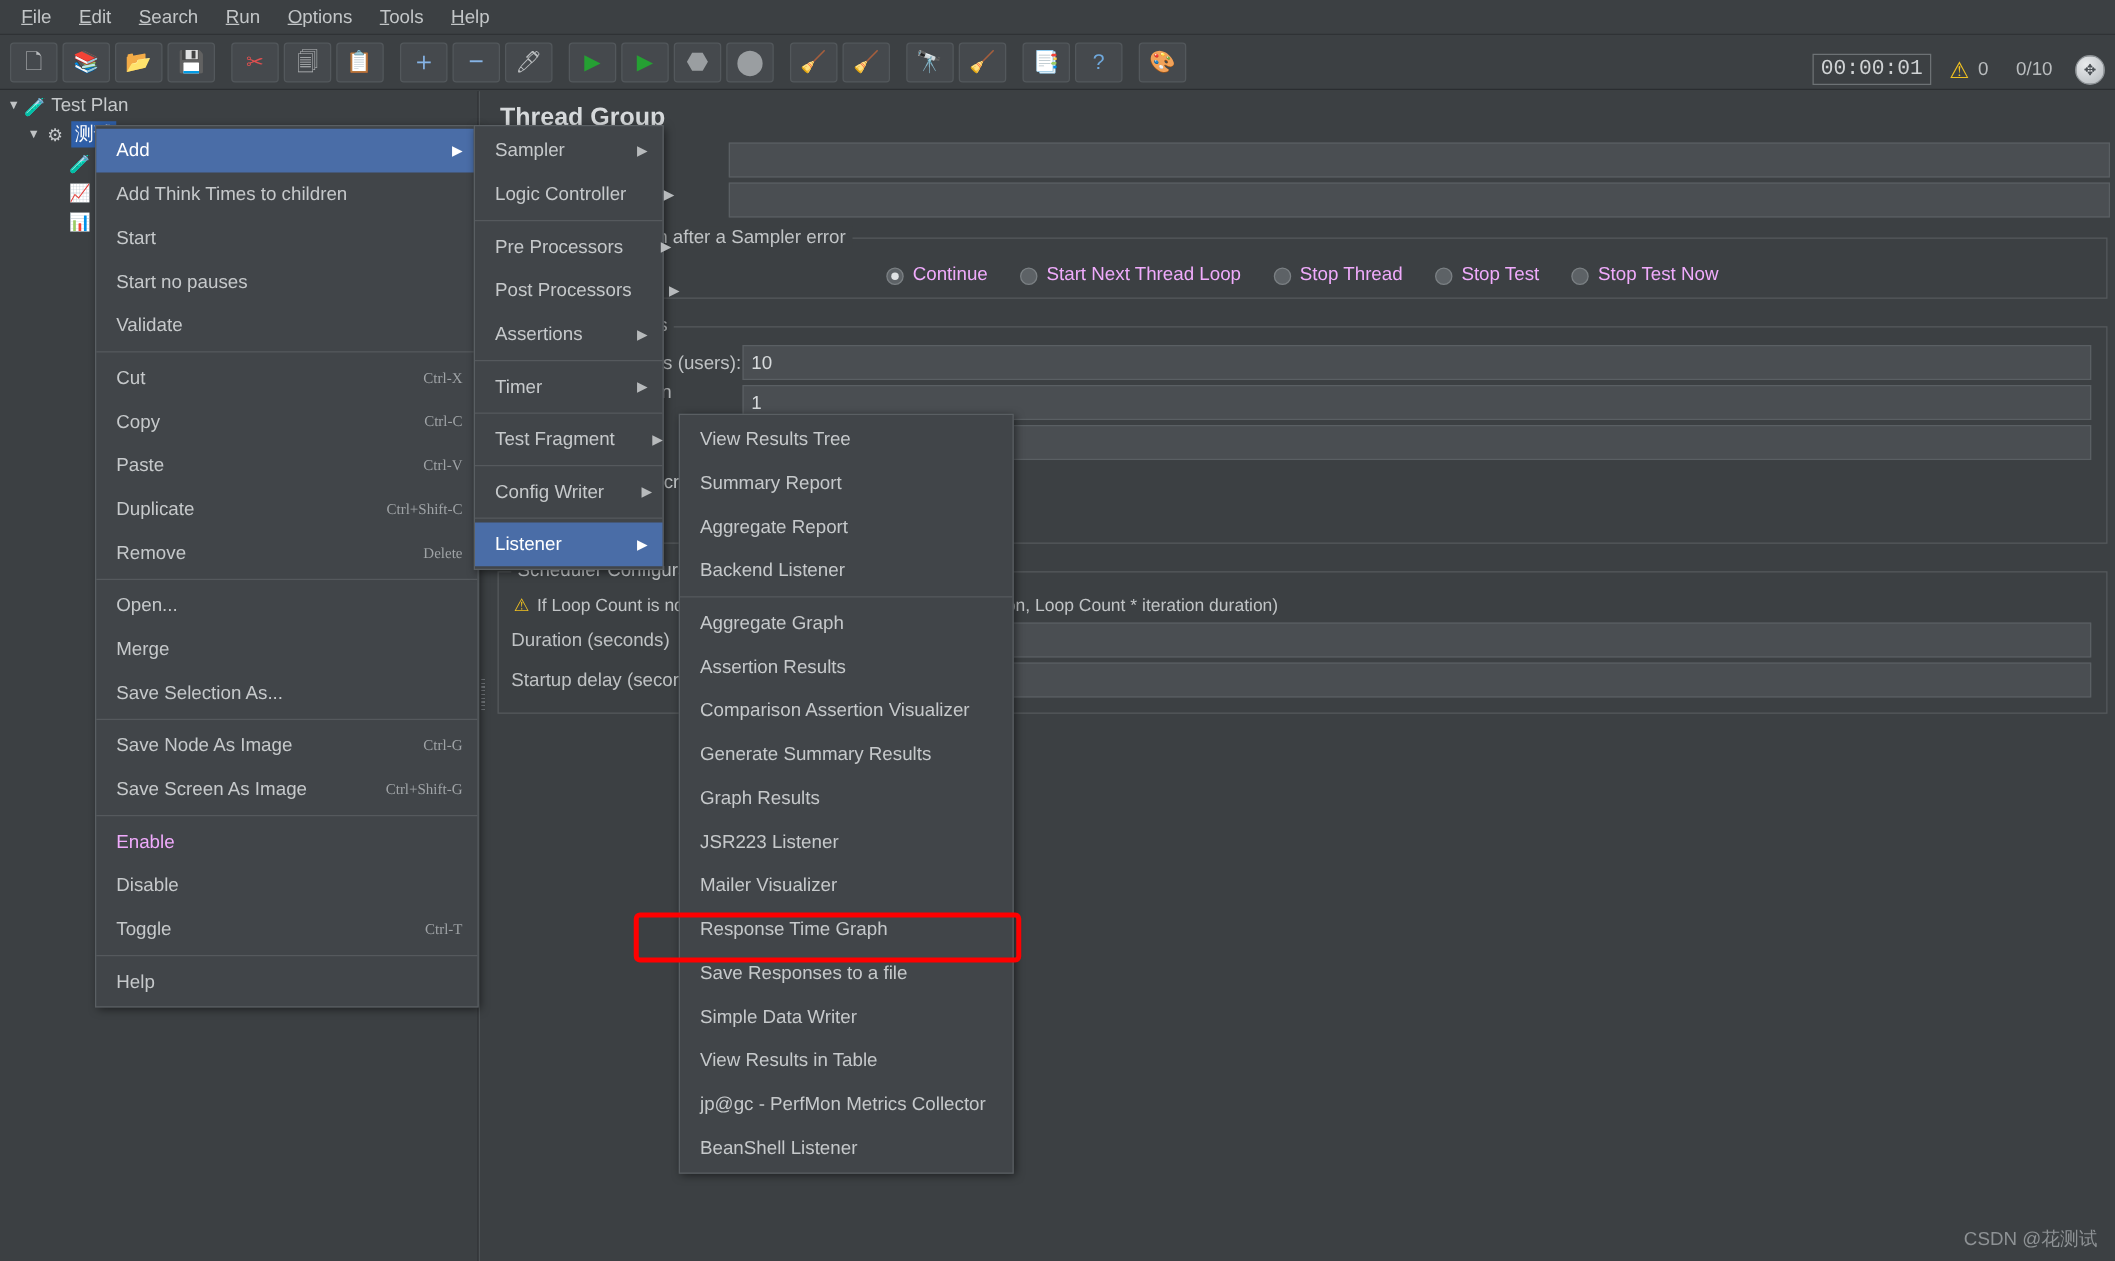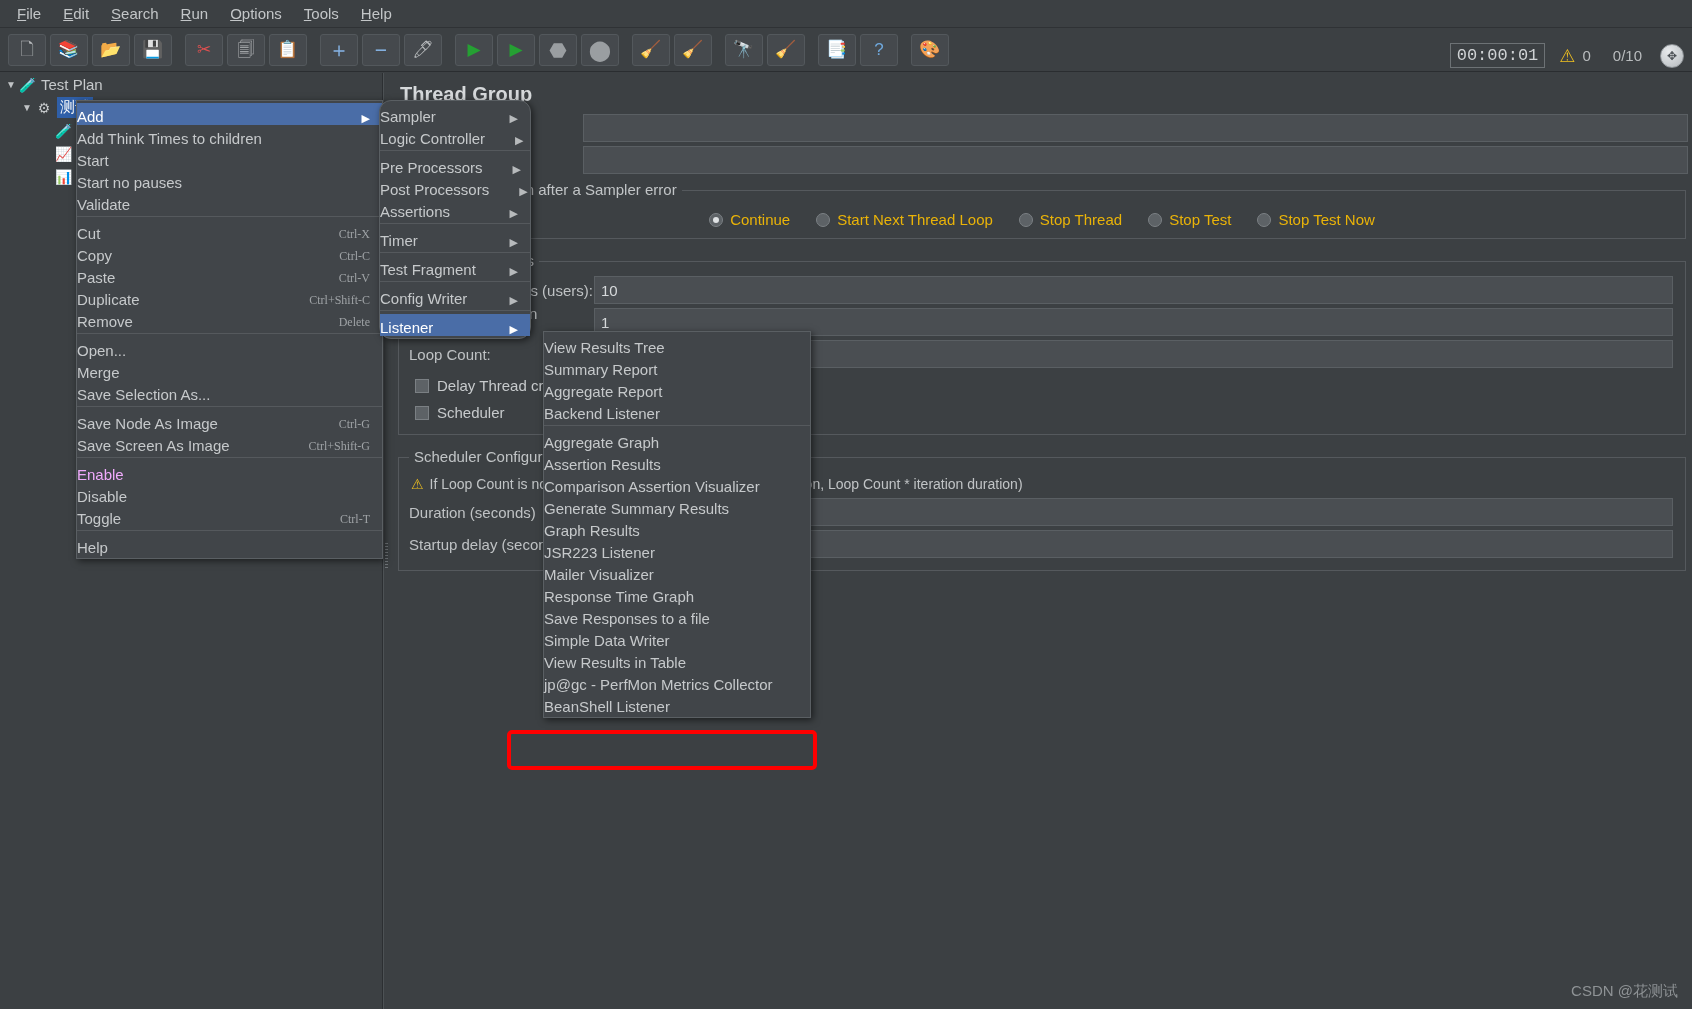--- a/index.html
+++ b/index.html
@@ -159,21 +159,21 @@
   }
   .group-title {
     position: absolute;
     top: -10px; left: 10px;
     background: #3c4043;
     padding: 0 5px;
     font-size: 15px;
     color: #c1c4c6;
   }
   .radio-row { display: flex; align-items: center; justify-content: center; gap: 26px; padding: 6px 0 2px; }
-  .radio-item { display: flex; align-items: center; gap: 7px; font-size: 15px; color: #eab308; }
+  .radio-item { display: flex; align-items: flex-end; gap: 7px; font-size: 15px; color: #f0abfc; }
   .radio-dot {
     width: 14px; height: 14px; border-radius: 50%;
     background: #5d6266; border: 1px solid #7b8084;
     display:flex; align-items:center; justify-content:center;
   }
   .radio-dot.checked::after {
     content:""; width:6px; height:6px; border-radius:50%; background:#dfe2e4;
   }
   .check-row { display:flex; align-items:center; gap:8px; padding: 5px 0 5px 8px; font-size:15px; color:#c7cacc; }
   .checkbox { width: 14px; height: 14px; background: #5d6266; border: 1px solid #7b8084; }
@@ -183,23 +183,23 @@
   
   .popup {
     position: absolute;
     background: #414549;
     border: 1px solid #5a5f63;
     box-shadow: 2px 2px 7px rgba(0,0,0,0.55);
     padding: 2px 0;
     z-index: 50;
   }
   .mi {
-    display: flex; align-items: flex-end;
-    height: 22px;
-    padding: 0 12px 0 0;
+    display: flex; align-items: center;
+    height: 35px;
+    padding: 0 12px 0 16px;
     font-size: 15px;
     color: #c6c9cb;
     white-space: nowrap;
     cursor: default;
     position: relative;
   }
   .mi.selected { background: #4a6da7; color: #ffffff; }
   .mi.disabled { color: #f0abfc; }
   .mi .accel {
     margin-left: auto;
@@ -211,21 +211,21 @@
   .mi .arrow {
     margin-left: auto;
     padding-left: 30px;
     font-size: 11px;
     color: #b7babc;
   }
   .mi.selected .arrow { color: #ffffff; }
   .msep { height: 1px; background: #55595d; margin: 3px 0; }
 
   #menu-context { left: 76px; top: 100px; width: 307px; }
-  #menu-add     { left: 379px; top: 100px; width: 152px; border-radius: 12px; }
+  #menu-add     { left: 379px; top: 100px; width: 152px; }
   #menu-listener{ left: 527px; top: 331px; width: 268px; margin-left: 16px; }
 
   #highlight-box {
     position: absolute;
     left: 507px; top: 730px;
     width: 310px; height: 40px;
     border: 4px solid #ff0000;
     border-radius: 5px;
     z-index: 60;
     pointer-events: none;

